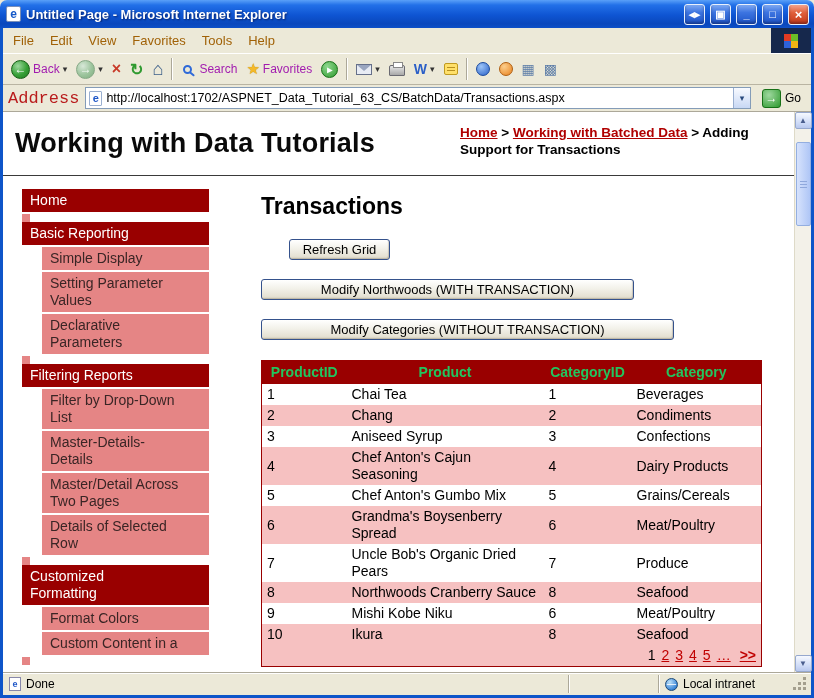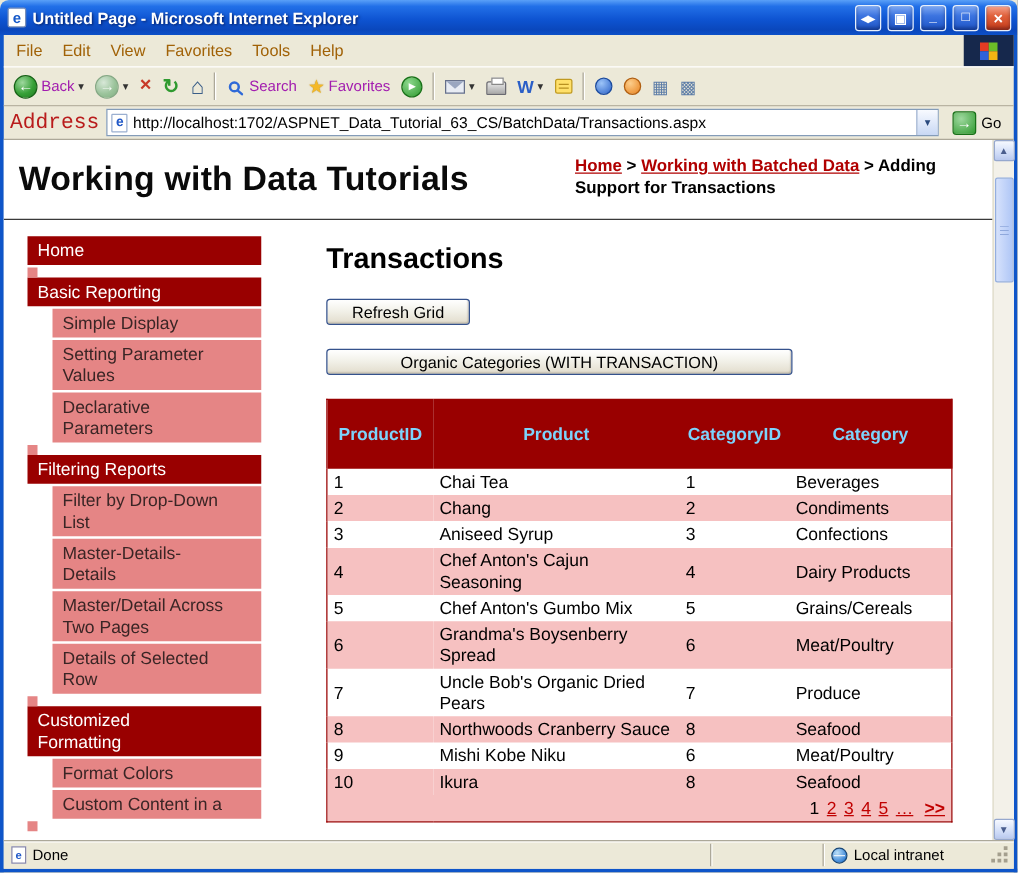--- a/index.html
+++ b/index.html
@@ -102,27 +102,27 @@
   .sb-item span { display:inline-block; max-width:132px; }
   .sb-notch { height:8px; position:relative; }
   .sb-notch::before { content:""; position:absolute; left:0; top:0; width:8px; height:8px; background:#E58585; }
 
   
   .main { flex:1; min-width:0; padding:4px 33px 0 52px; }
   .main-heading { font-size:23px; font-weight:bold; color:#000; line-height:26px; margin-bottom:20px; }
   .xp-btn { display:block; font-family:inherit; font-size:13px; color:#000; height:21px; line-height:19px; text-align:center;
     background:linear-gradient(180deg,#FFFFFF 0%,#F4F3EC 40%,#E6E2D4 85%,#DAD5C4 100%);
     border:1px solid #35528C; border-radius:3px; box-shadow:inset -1px -1px 1px rgba(120,110,90,.3); cursor:pointer; }
-  .btn-refresh { width:115px; margin-bottom:19px; }
+  .btn-refresh { width:101px; margin-bottom:19px;margin-left:28px; }
   .btn-with { width:373px; margin-bottom:19px; }
   .btn-without { width:413px; margin-bottom:20px; }
 
   
   .grid { border-collapse:collapse; table-layout:fixed; width:500px; font-size:14px; border:1px solid #990000; }
-  .grid th { background:#990000; color:#7dd3fc; font-weight:bold; padding:19px 2px; text-align:center; line-height:17px; }
+  .grid th { background:#990000; color:#22c55e; font-weight:bold; padding:3px 2px; text-align:center; line-height:17px; }
   .grid td { padding:2px 5px; vertical-align:middle; color:#000; line-height:17px; overflow:hidden; }
   .grid tr.alt { background:#F6C1C1; }
   .pager-cell { background:#F6C1C1; padding:3px 6px; }
   .pager { display:flex; justify-content:flex-end; align-items:center; gap:6px; font-size:14px; }
   .pg-cur { color:#000; }
   .pg-link { color:#C00000; text-decoration:underline; cursor:pointer; }
   .pg-next { margin-left:3px; font-weight:bold; }
 
   
   .scrollbar { width:17px; flex:none; display:flex; flex-direction:column; align-items:center;
@@ -293,21 +293,22 @@
               <div class="sb-notch"></div>
               <div class="sb-header"><span>Customized Formatting</span></div>
               <div class="sb-item"><span>Format Colors</span></div>
               <div class="sb-item"><span>Custom Content in a</span></div>
               <div class="sb-notch"></div>
             </div>
 
           <div class="main">
             <div class="main-heading">Transactions</div>
             <button class="xp-btn btn-refresh">Refresh Grid</button>
-            <button class="xp-btn btn-with">Organic Categories (WITH TRANSACTION)</button>
+            <button class="xp-btn btn-with">Modify Northwoods (WITH TRANSACTION)</button>
+            <button class="xp-btn btn-without">Modify Categories (WITHOUT TRANSACTION)</button>
 
             <table class="grid">
               <colgroup>
                   <col style="width:85px">
                   <col style="width:197px">
                   <col style="width:88px">
                   <col style="width:130px">
                 </colgroup>
               <thead>
                   <tr>

